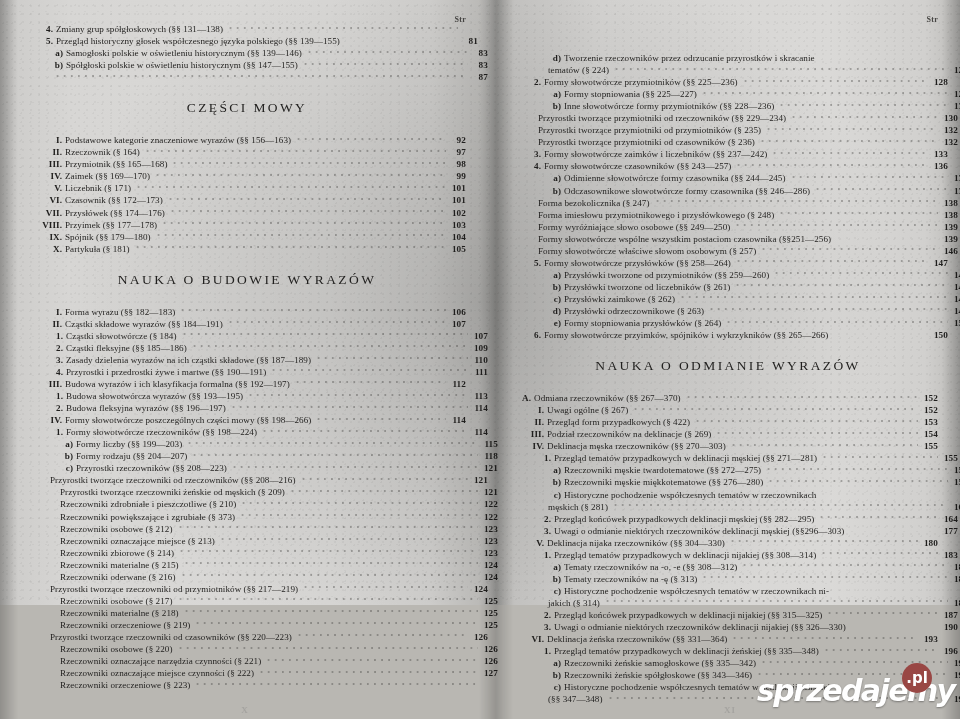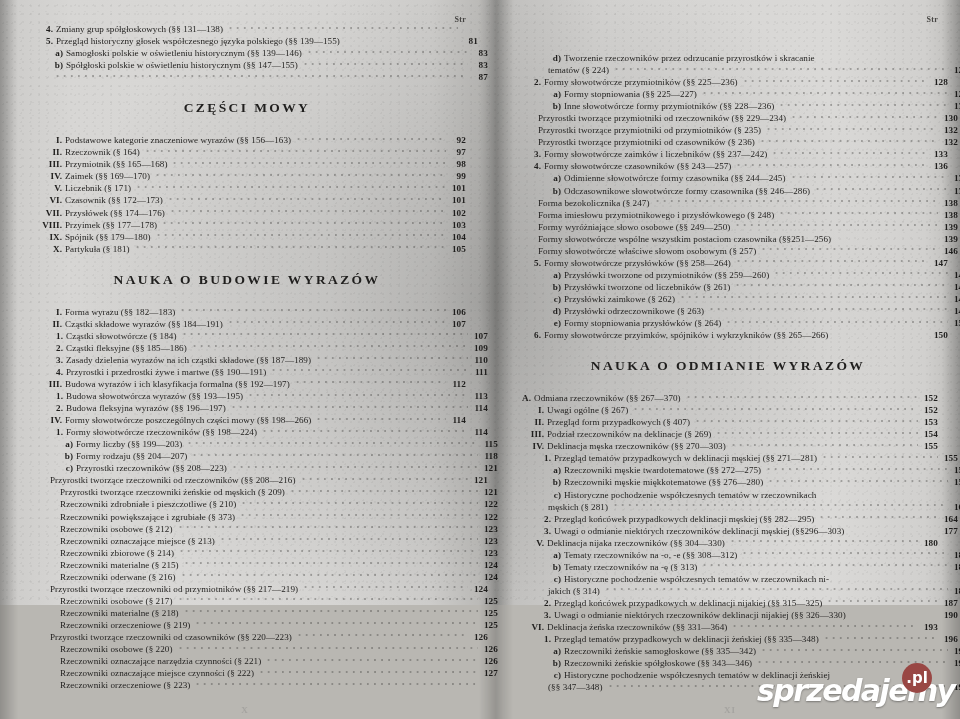--- a/index.html
+++ b/index.html
@@ -177,21 +177,21 @@
     text-align: right;
     margin-right: 3px;
     font-weight: bold;
   }
 
   
   .heading {
     text-align: center;
     font-size: 13.5px;
     letter-spacing: 2.4px;
-    font-weight: 700;
+    font-weight: 400;
     color: #211f1c;
     font-family: "Liberation Serif", serif;
   }
   .h-gap-before { height: 17px; }
   .h-gap-after  { height: 18px; }
 
   
   .folio {
     position: absolute;
     bottom: 4px;
@@ -630,21 +630,21 @@
             <span class="txt"><span class="num">A.</span><span>Odmiana rzeczowników (§§ 267—370)</span></span>
             <span class="leader"></span>
             <span class="pg">152</span>
           </div>
           <div class="line i-r0">
             <span class="txt"><span class="rn-r">I.</span><span>Uwagi ogólne (§ 267)</span></span>
             <span class="leader"></span>
             <span class="pg">152</span>
           </div>
           <div class="line i-r0">
-            <span class="txt"><span class="rn-r">II.</span><span>Przegląd form przypadkowych (§ 407)</span></span>
+            <span class="txt"><span class="rn-r">II.</span><span>Przegląd form przypadkowych (§ 422)</span></span>
             <span class="leader"></span>
             <span class="pg">153</span>
           </div>
           <div class="line i-r0">
             <span class="txt"><span class="rn-r">III.</span><span>Podział rzeczowników na deklinacje (§ 269)</span></span>
             <span class="leader"></span>
             <span class="pg">154</span>
           </div>
           <div class="line i-r0">
             <span class="txt"><span class="rn-r">IV.</span><span>Deklinacja męska rzeczowników (§§ 270—303)</span></span>
@@ -683,20 +683,25 @@
           </div>
           <div class="line i-r2 no-leader">
             <span class="txt"><span class="num">3.</span><span>Uwagi o odmianie niektórych rzeczowników deklinacji męskiej (§§296—303)</span></span>
             <span class="leader"></span>
             <span class="pg">177</span>
           </div>
           <div class="line i-r0">
             <span class="txt"><span class="rn-r">V.</span><span>Deklinacja nijaka rzeczowników (§§ 304—330)</span></span>
             <span class="leader"></span>
             <span class="pg">180</span>
+          </div>
+          <div class="line i-r2">
+            <span class="txt"><span class="num">1.</span><span>Przegląd tematów przypadkowych w deklinacji nijakiej (§§ 308—314)</span></span>
+            <span class="leader"></span>
+            <span class="pg">183</span>
           </div>
           <div class="line i-r3">
             <span class="txt"><span class="num">a)</span><span>Tematy rzeczowników na -o, -e (§§ 308—312)</span></span>
             <span class="leader"></span>
             <span class="pg">183</span>
           </div>
           <div class="line i-r3">
             <span class="txt"><span class="num">b)</span><span>Tematy rzeczowników na -ę (§ 313)</span></span>
             <span class="leader"></span>
             <span class="pg">185</span>

